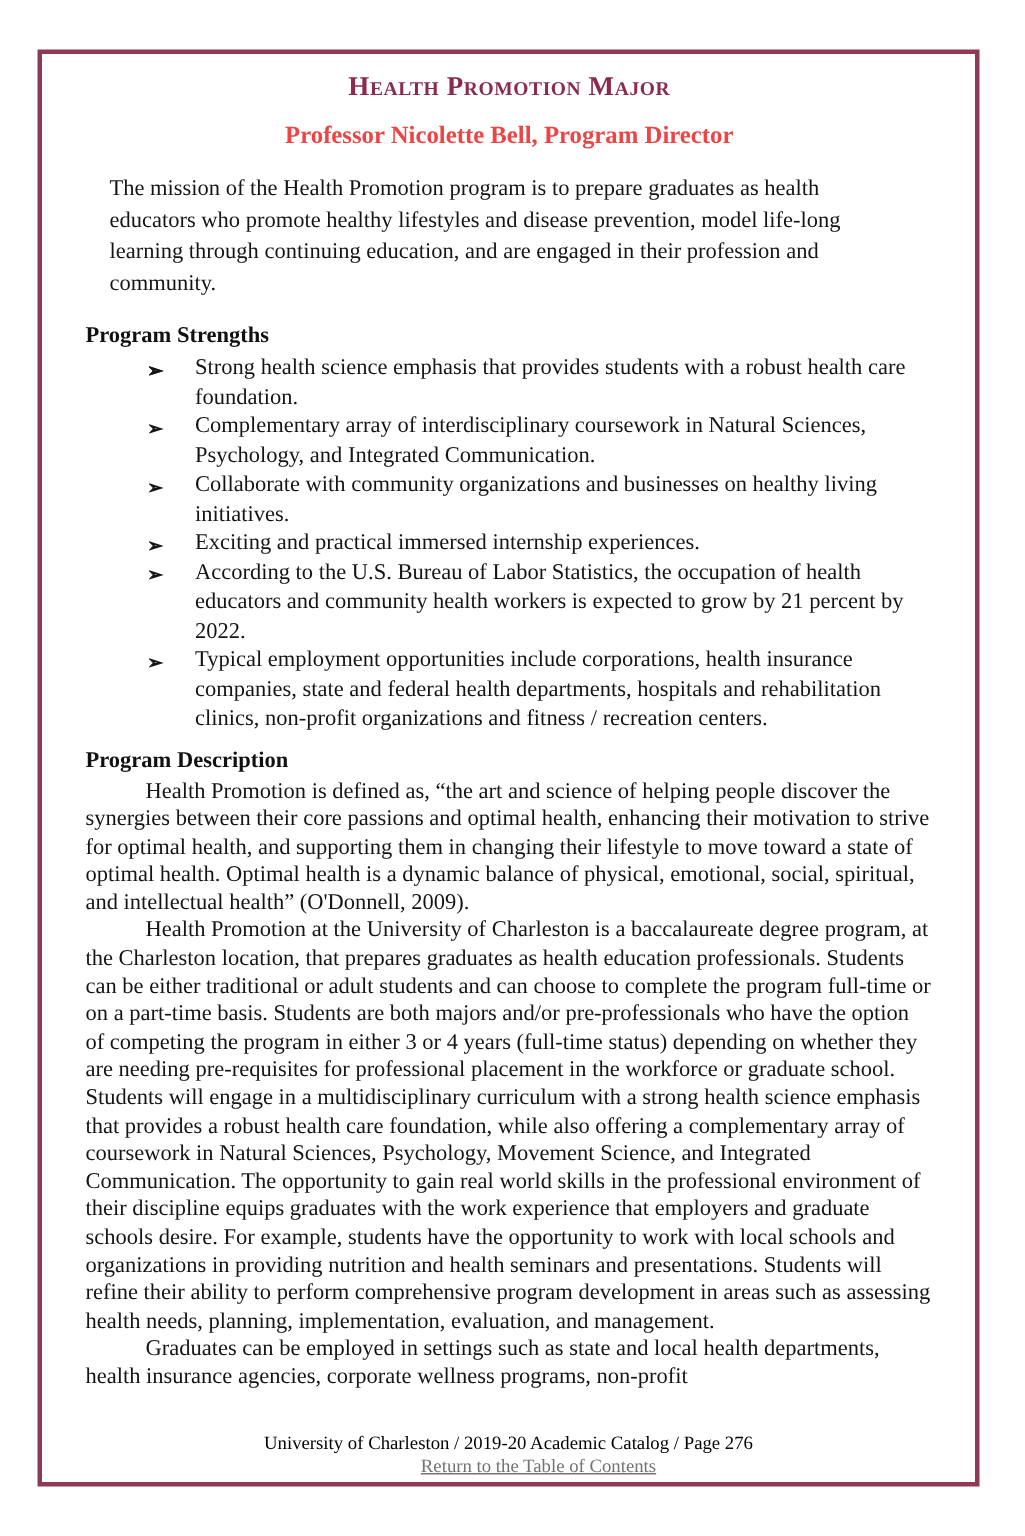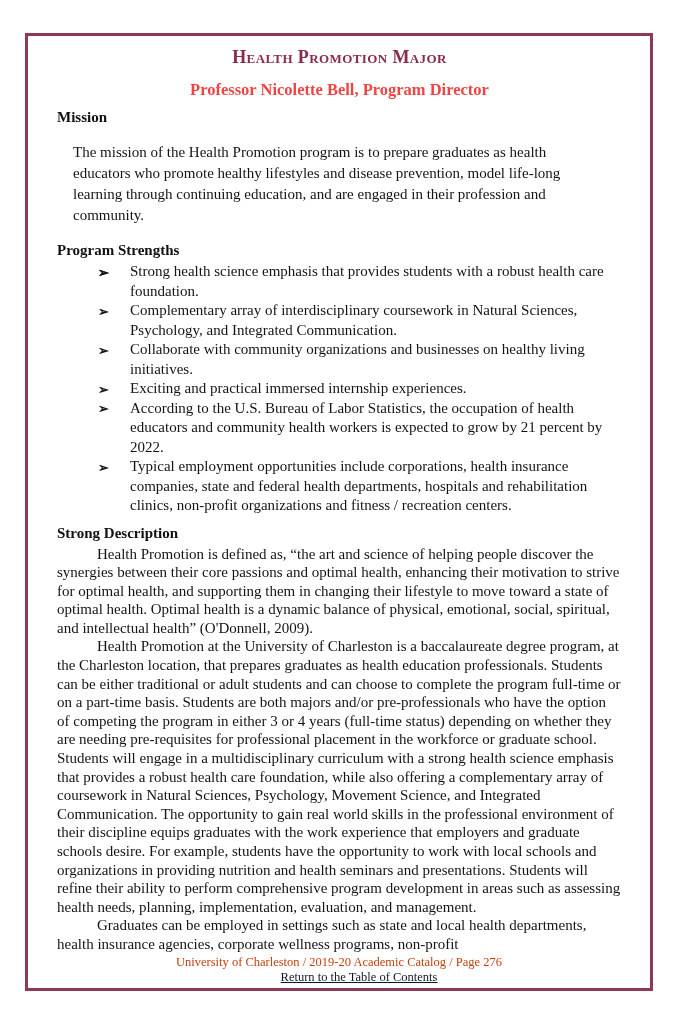--- a/index.html
+++ b/index.html
@@ -82,39 +82,38 @@
   .footer {
     position: absolute;
     left: 0;
     right: 0;
     bottom: 3px;
     text-align: center;
     font-size: 12.5px;
     line-height: 15px;
   }
   .catalog-line {
-    color: #c2410c;
+    color: #000000;
   }
   .toc-link {
-    color: #0f172a;
+    color: #737373;
     text-decoration: underline;
     cursor: pointer;
     margin-left: 40px;
   }
 </style>
 </head>
 <body>
 
 <div class="frame">
 
   <h1 class="page-title">Health Promotion Major</h1>
 
   <h2 class="subtitle">Professor Nicolette Bell, Program Director</h2>
 
-  <h3 class="section-heading">Mission</h3>
 
   <p class="mission-text">The mission of the Health Promotion program is to prepare graduates as health educators who promote healthy lifestyles and disease prevention, model life-long learning through continuing education, and are engaged in their profession and community.</p>
 
   <h3 class="section-heading">Program Strengths</h3>
 
   <ul class="strengths-list">
       <li>
       <span class="bullet">➢</span>
     </li>
       <li>
@@ -136,21 +135,21 @@
       <li>
       <span class="bullet">➢</span>
       <span class="li-text">According to the U.S. Bureau of Labor Statistics, the occupation of health educators and community health workers is expected to grow by 21 percent by 2022.</span>
     </li>
       <li>
       <span class="bullet">➢</span>
       <span class="li-text">Typical employment opportunities include corporations, health insurance companies, state and federal health departments, hospitals and rehabilitation clinics, non-profit organizations and fitness / recreation centers.</span>
     </li>
     </ul>
 
-  <h3 class="section-heading">Strong Description</h3>
+  <h3 class="section-heading">Program Description</h3>
 
   <div>
       <p class="desc-para">Health Promotion is defined as, “the art and science of helping people discover the synergies between their core passions and optimal health, enhancing their motivation to strive for optimal health, and supporting them in changing their lifestyle to move toward a state of optimal health. Optimal health is a dynamic balance of physical, emotional, social, spiritual, and intellectual health” (O'Donnell, 2009).</p>
       <p class="desc-para">Health Promotion at the University of Charleston is a baccalaureate degree program, at the Charleston location, that prepares graduates as health education professionals. Students can be either traditional or adult students and can choose to complete the program full-time or on a part-time basis. Students are both majors and/or pre-professionals who have the option of competing the program in either 3 or 4 years (full-time status) depending on whether they are needing pre-requisites for professional placement in the workforce or graduate school. Students will engage in a multidisciplinary curriculum with a strong health science emphasis that provides a robust health care foundation, while also offering a complementary array of coursework in Natural Sciences, Psychology, Movement Science, and Integrated Communication. The opportunity to gain real world skills in the professional environment of their discipline equips graduates with the work experience that employers and graduate schools desire. For example, students have the opportunity to work with local schools and organizations in providing nutrition and health seminars and presentations. Students will refine their ability to perform comprehensive program development in areas such as assessing health needs, planning, implementation, evaluation, and management.</p>
       <p class="desc-para">Graduates can be employed in settings such as state and local health departments, health insurance agencies, corporate wellness programs, non-profit</p>
     </div>
 
   <div class="footer">
     <div class="catalog-line">University of Charleston / 2019-20 Academic Catalog / Page 276</div>
     <a class="toc-link" href="#">Return to the Table of Contents</a>

